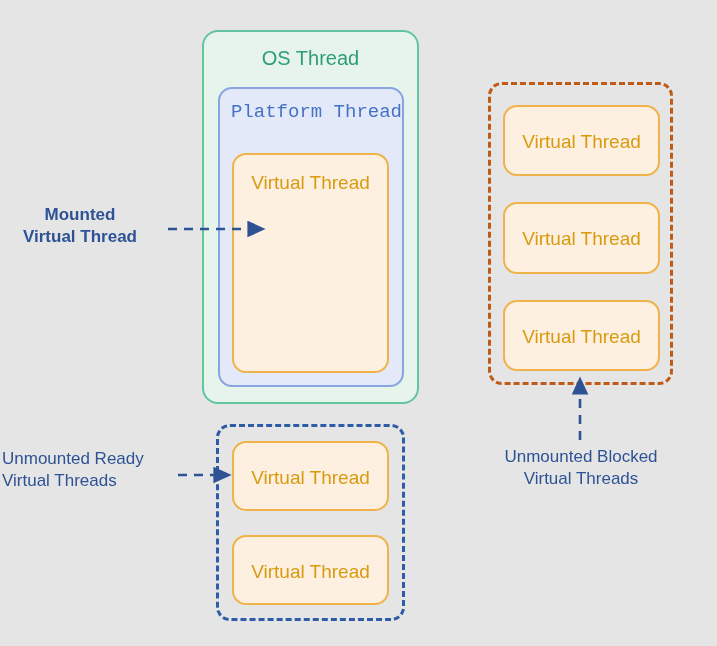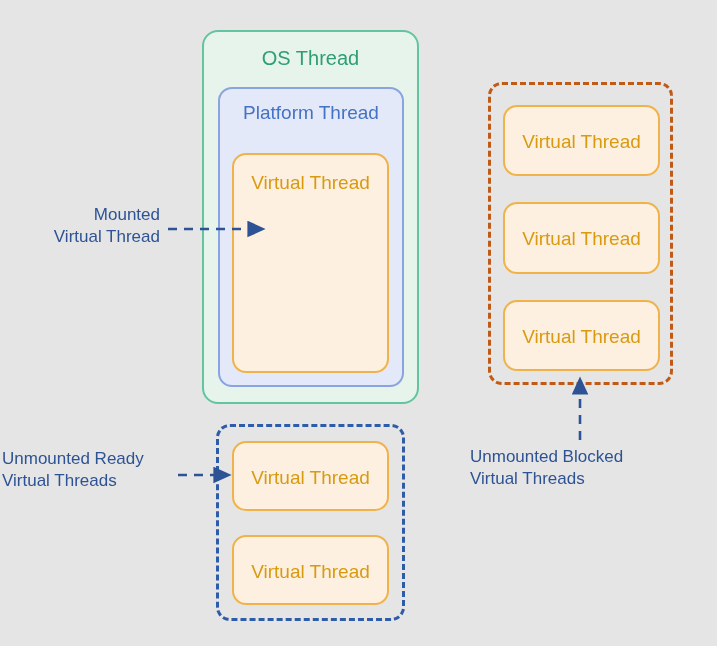--- a/index.html
+++ b/index.html
@@ -49,24 +49,25 @@
     height: 300px;
     border: 2px solid #8aa4e0;
     border-radius: 14px;
     background: #e3e9f8;
   }
   .platform-thread-label {
     position: absolute;
     top: 12px;
     left: 0;
     width: 100%;
-    text-align: center;
+    text-align: right;
     color: #4472c4;
     font-size: 19px;
     line-height: 23px;
+    font-family: Liberation Mono, monospace;
   }
   
   .vthread {
     border: 2px solid #f0b34b;
     border-radius: 14px;
     background: #fdf0e0;
     display: flex;
     align-items: flex-start;
     justify-content: center;
   }
@@ -114,31 +115,33 @@
   .callout {
     position: absolute;
     color: #2e5395;
     font-size: 17px;
     line-height: 22px;
   }
   .callout-mounted {
     left: 0px;
     top: 204px;
     width: 160px;
-    text-align: right;
+    text-align: center;
+    font-weight: bold;
   }
   .callout-ready {
     left: 2px;
     top: 448px;
     width: 170px;
   }
   .callout-blocked {
     left: 470px;
     top: 446px;
     width: 222px;
+    text-align: center;
   }
   svg.arrows {
     position: absolute;
     left: 0;
     top: 0;
     width: 717px;
     height: 646px;
     pointer-events: none;
   }
 </style>

